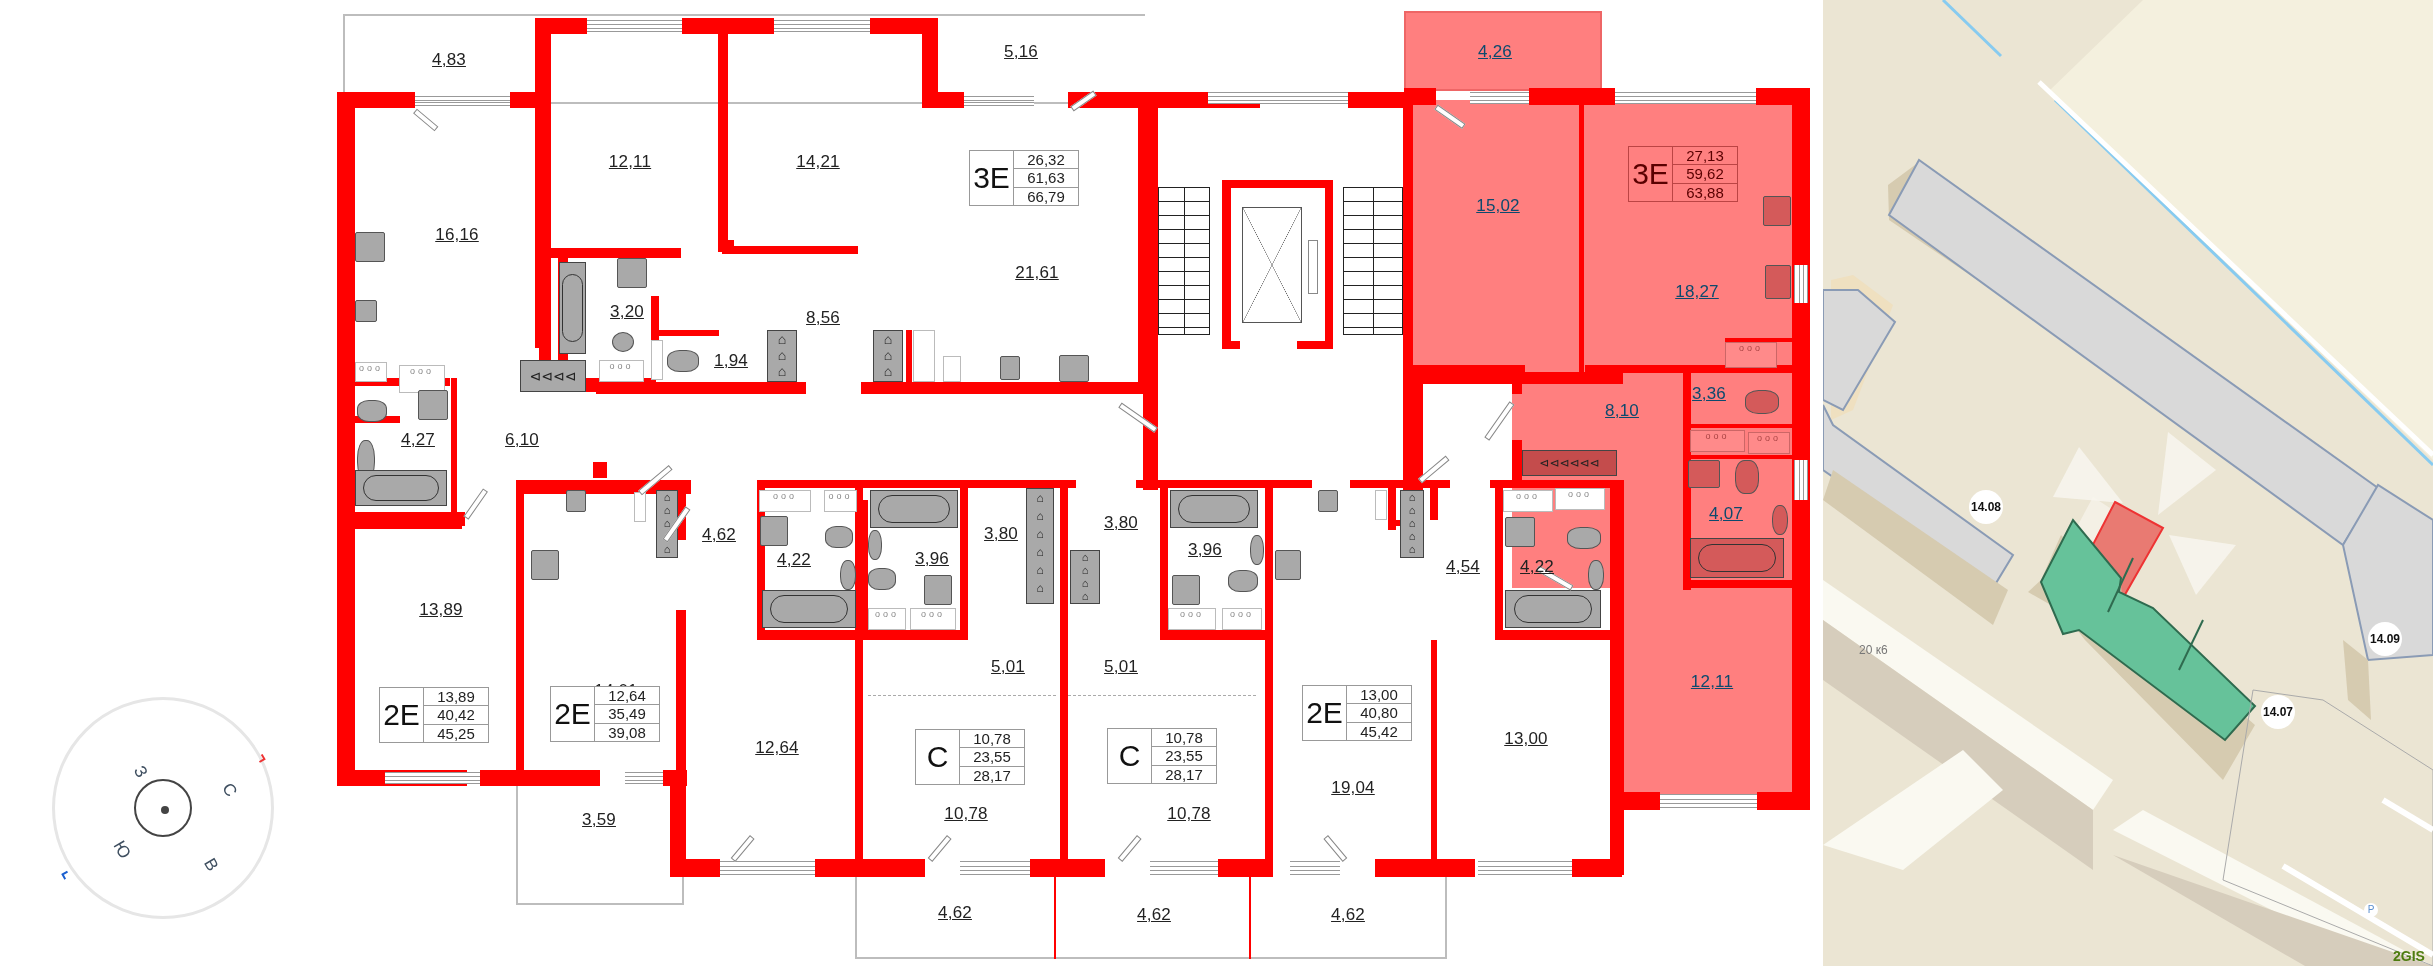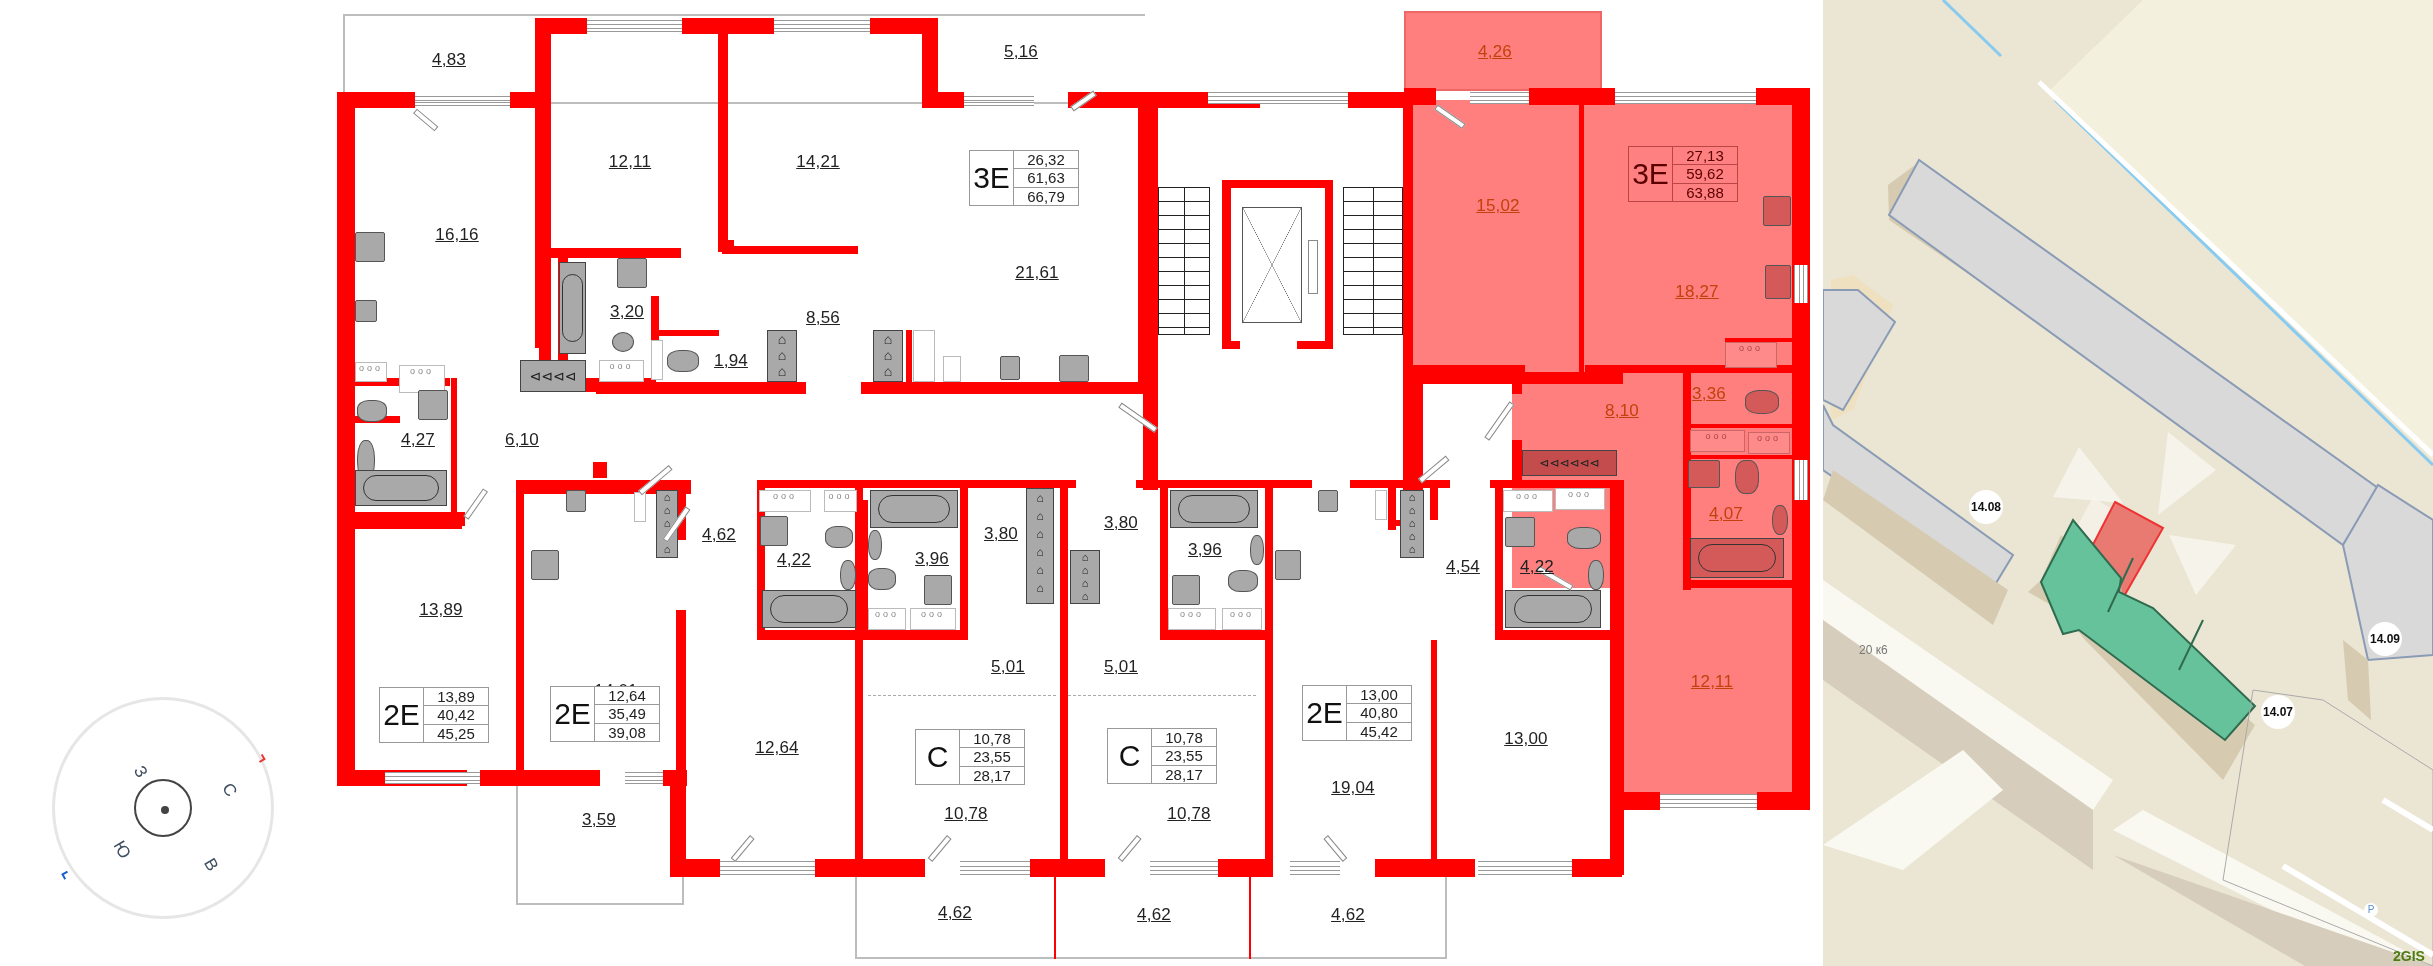--- a/index.html
+++ b/index.html
@@ -9,21 +9,21 @@
   .wall { position:absolute; background:#ff0000; }
   .thin { position:absolute; border:2px solid #bdbdbd; box-sizing:border-box; background:transparent; }
   .win { position:absolute; background:#fff; border-top:1px solid #999; border-bottom:1px solid #999; box-sizing:border-box; }
   .win::before { content:""; position:absolute; left:0; right:0; top:33%; border-top:1px solid #999; }
   .win::after { content:""; position:absolute; left:0; right:0; top:66%; border-top:1px solid #999; }
   .winv { position:absolute; background:#fff; border-left:1px solid #999; border-right:1px solid #999; box-sizing:border-box; }
   .winv::before { content:""; position:absolute; top:0; bottom:0; left:33%; border-left:1px solid #999; }
   .winv::after { content:""; position:absolute; top:0; bottom:0; left:66%; border-left:1px solid #999; }
   .area { position:absolute; font-size:17px; color:#222; text-decoration:underline; transform:translate(-50%,-50%); white-space:nowrap; letter-spacing:0.2px; }
   .pinkfill { position:absolute; background:#ff7f7f; }
-  .pinkarea { color:#c2410c; }
+  .pinkarea { color:#0c4a6e; }
   .fixture { position:absolute; background:#a9a9a9; border:1.5px solid #555; box-sizing:border-box; border-radius:2px; }
   .tub { position:absolute; background:#a9a9a9; border:1.5px solid #444; box-sizing:border-box; }
   .tub::after { content:""; position:absolute; left:8%; right:8%; top:12%; bottom:12%; border:1.5px solid #333; border-radius:40px; }
   .tubv::after { border-radius:30px; }
   .counter { position:absolute; background:#fff; border:1px solid #bbb; box-sizing:border-box; font-size:9px; color:#888; text-align:center; letter-spacing:3px; overflow:hidden; }
   .wardrobe { position:absolute; background:#a9a9a9; border:1.5px solid #444; box-sizing:border-box; color:#222; font-size:14px; line-height:16px; text-align:center; overflow:hidden; }
   .tag { position:absolute; border:1px solid #999; background:#fff; box-sizing:border-box; display:flex; }
   .tag .type { display:flex; align-items:center; justify-content:center; font-size:30px; color:#111; border-right:1px solid #999; }
   .tag .vals { display:flex; flex-direction:column; flex:1; }
   .tag .vals span { flex:1; display:flex; align-items:center; justify-content:center; font-size:15px; color:#222; border-bottom:1px solid #999; }

